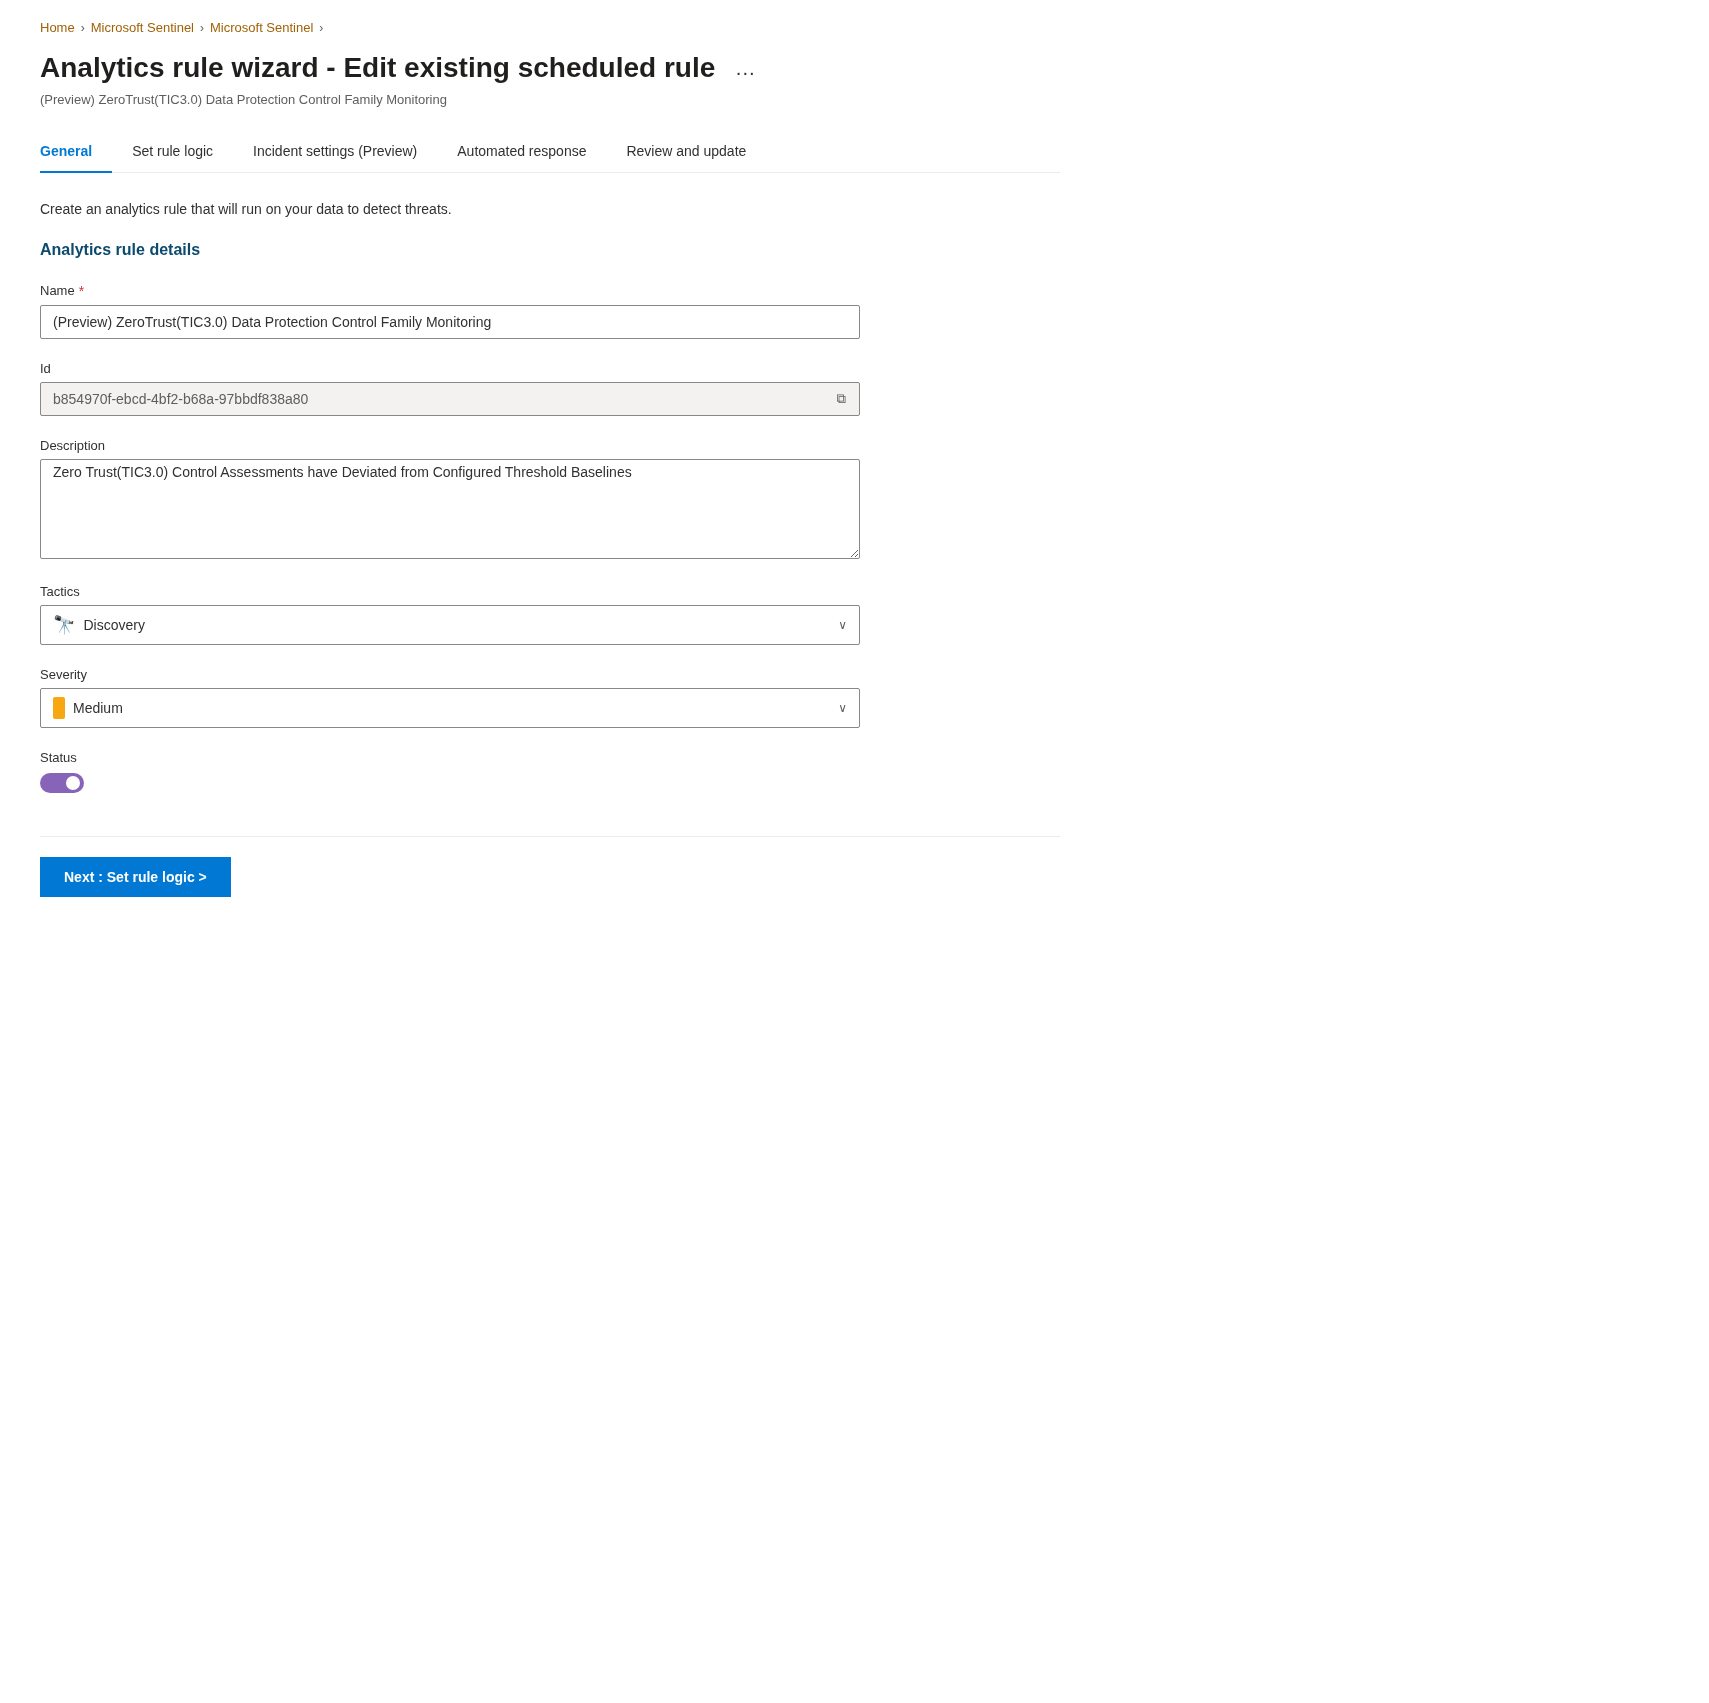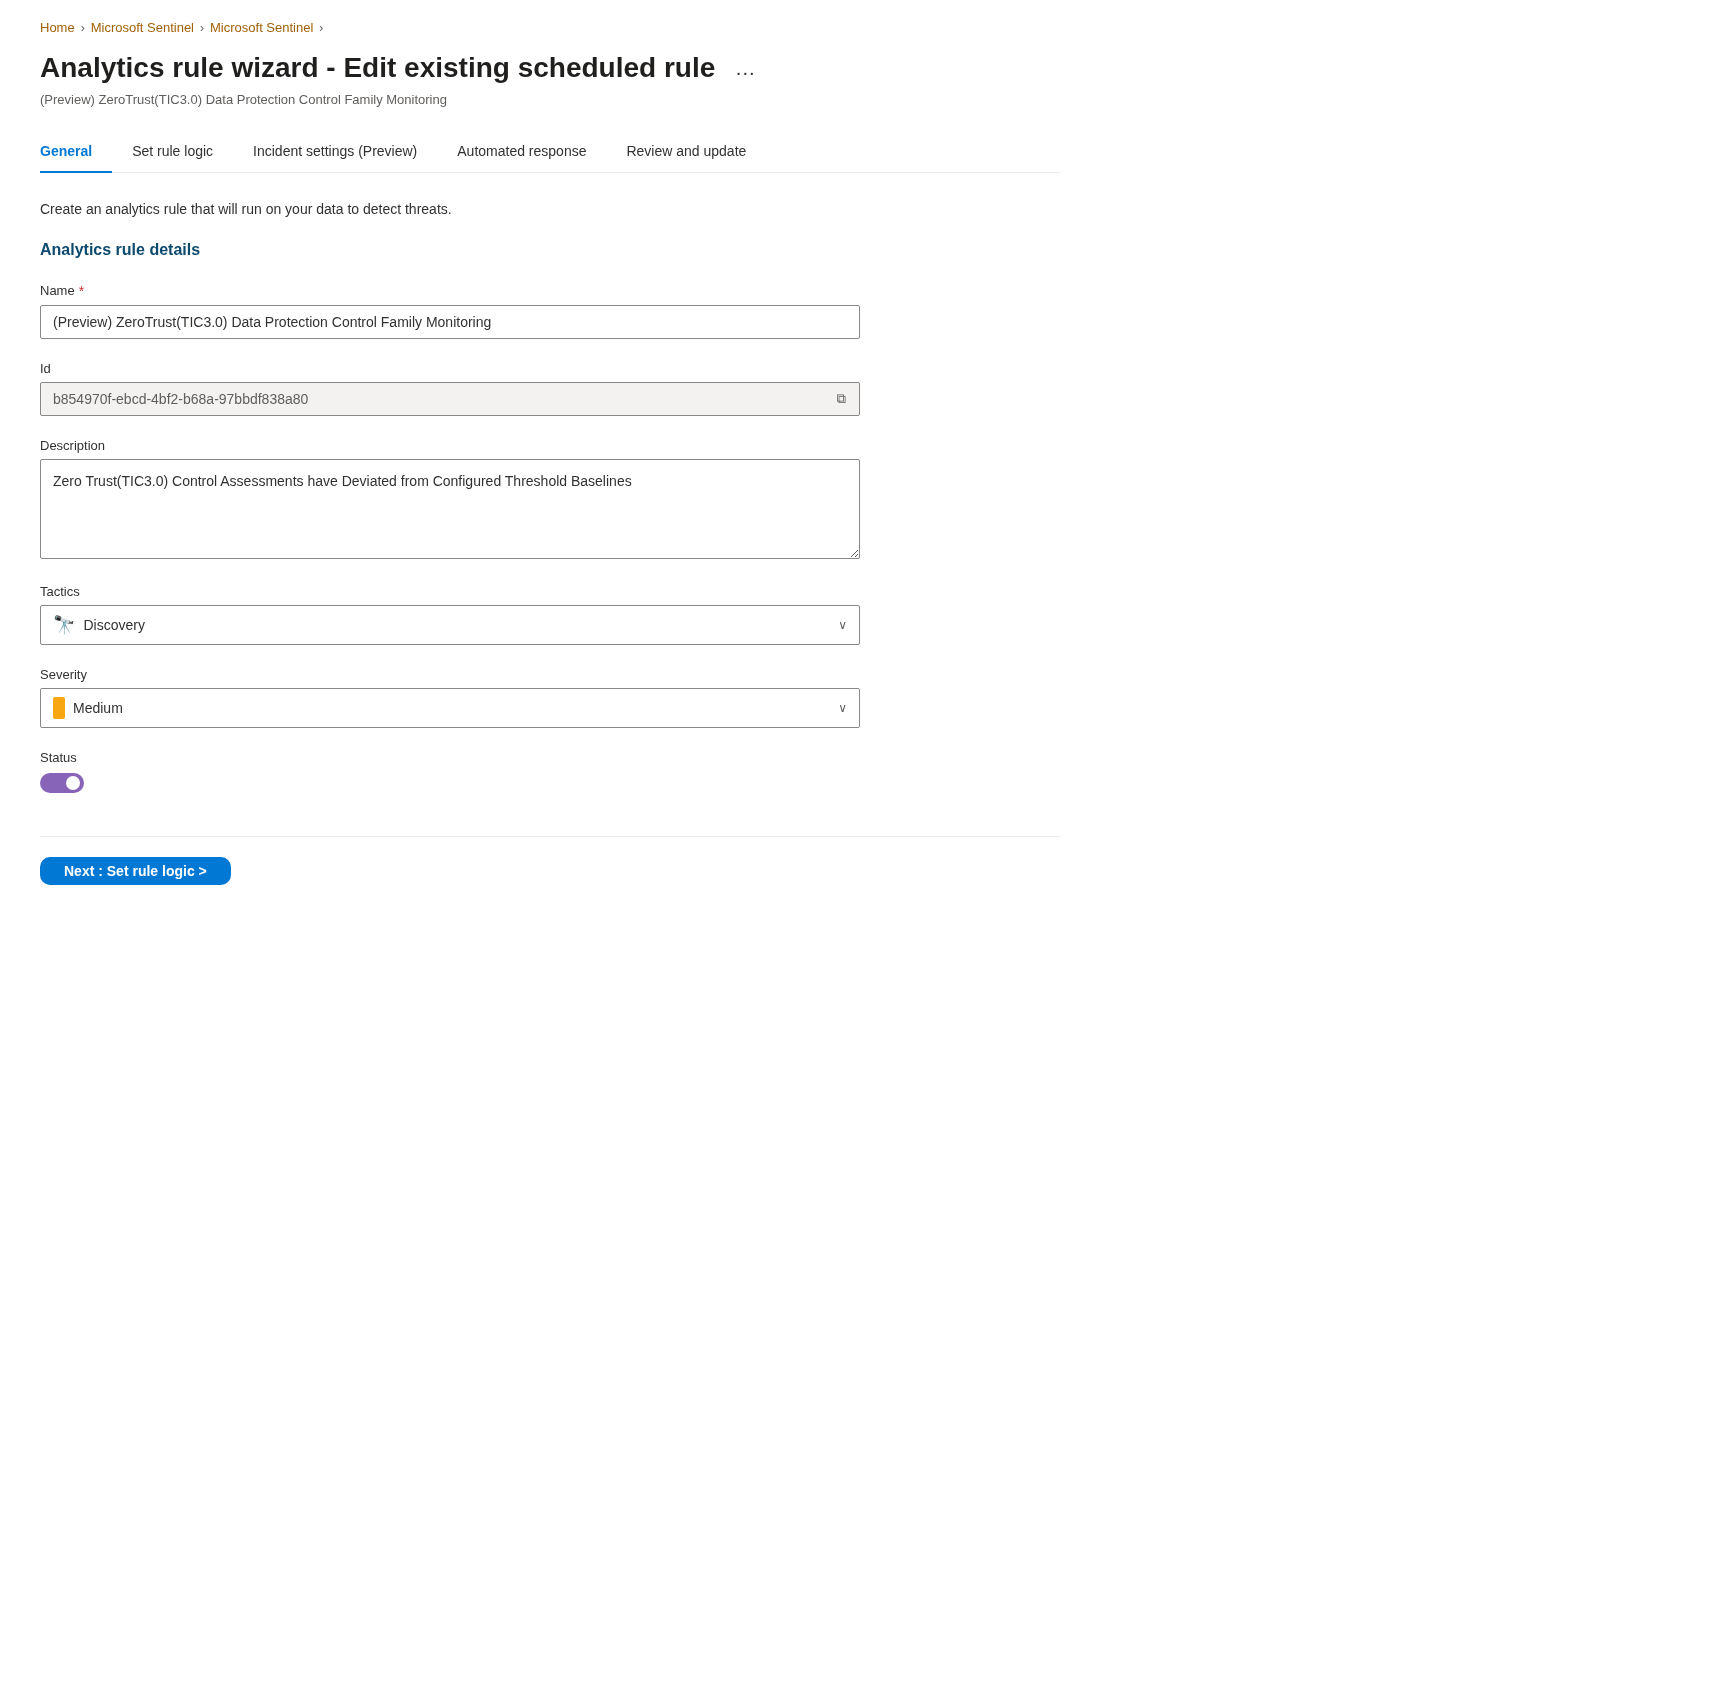--- a/index.html
+++ b/index.html
@@ -170,21 +170,21 @@
       cursor: pointer;
       color: #605e5c;
       padding: 4px;
       display: flex;
       align-items: center;
       justify-content: center;
     }
 
     .field-textarea {
       width: 100%;
-      padding: 13px 12px;
+      padding: 4px 12px;
       border: 1px solid #8a8886;
       border-radius: 2px;
       font-size: 14px;
       font-family: inherit;
       color: #323130;
       background: #ffffff;
       outline: none;
       resize: vertical;
       min-height: 100px;
     }
@@ -239,25 +239,25 @@
     .bottom-bar {
       border-top: 1px solid #edebe9;
       padding-top: 20px;
       margin-top: 40px;
     }
 
     .next-btn {
       background: #0078d4;
       color: #ffffff;
       border: none;
-      padding: 6px 24px;
+      padding: 12px 24px;
       font-size: 14px;
       font-family: inherit;
       font-weight: 600;
-      border-radius: 10px;
+      border-radius: 0;
       cursor: pointer;
     }
 
     
     .status-toggle-area {
       margin-top: 8px;
     }
 
     .toggle-track {
       width: 44px;

